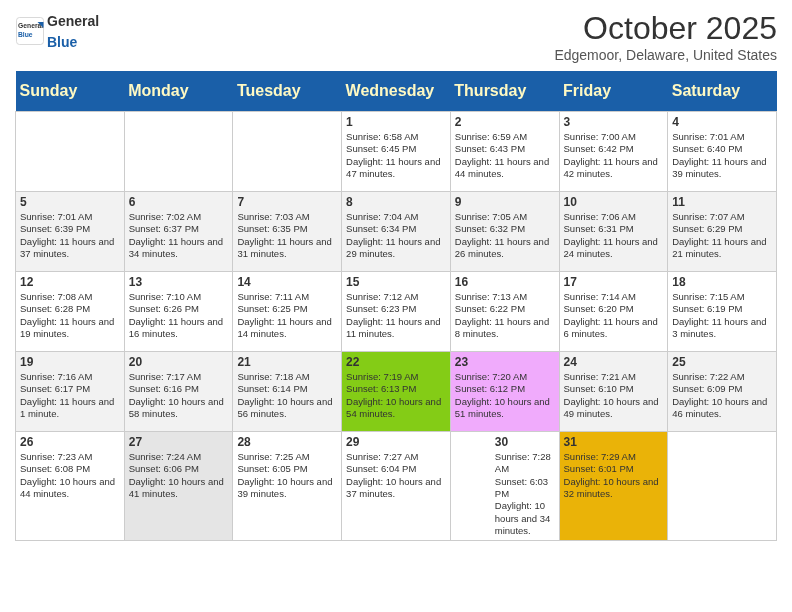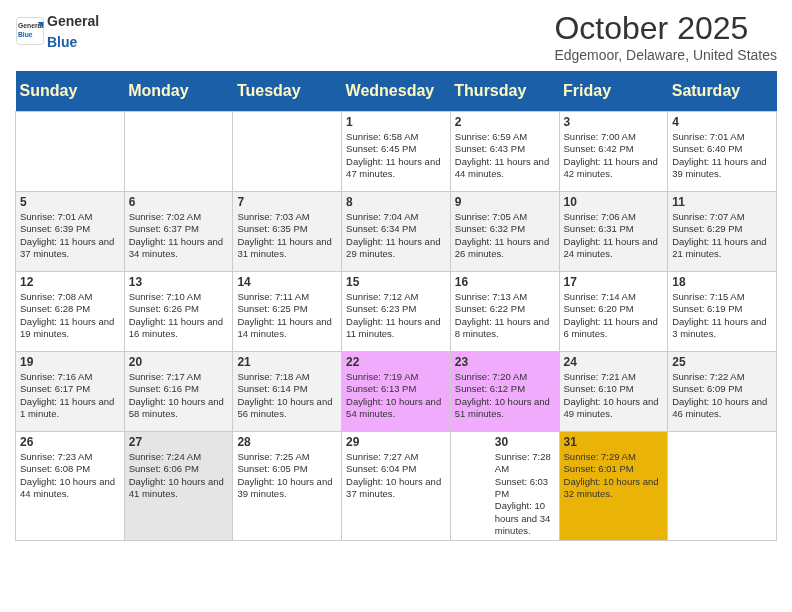--- a/index.html
+++ b/index.html
@@ -27,20 +27,21 @@
       align-items: center;
       font-size: 18px;
       font-weight: bold;
     }
     .logo-icon {
       width: 30px;
       height: 30px;
       margin-right: 2px;
     }
     .title-block {
+      text-align: right;
     }
     .month-title {
       font-size: 32px;
       color: #333;
       font-weight: normal;
     }
     .location {
       font-size: 14px;
       color: #555;
     }
@@ -255,21 +256,21 @@
             <div class="cell-text">Sunrise: 7:17 AM</div>
             <div class="cell-text">Sunset: 6:16 PM</div>
             <div class="cell-text">Daylight: 10 hours and 58 minutes.</div>
           </td>
           <td style="background: rgb(242, 242, 242);">
             <div class="day-num">21</div>
             <div class="cell-text">Sunrise: 7:18 AM</div>
             <div class="cell-text">Sunset: 6:14 PM</div>
             <div class="cell-text">Daylight: 10 hours and 56 minutes.</div>
           </td>
-          <td style="background: #f0abfc;">
+          <td style="background: #84cc16;">
             <div class="day-num">22</div>
             <div class="cell-text">Sunrise: 7:19 AM</div>
             <div class="cell-text">Sunset: 6:13 PM</div>
             <div class="cell-text">Daylight: 10 hours and 54 minutes.</div>
           </td>
           <td style="background: #f0abfc;">
             <div class="day-num">23</div>
             <div class="cell-text">Sunrise: 7:20 AM</div>
             <div class="cell-text">Sunset: 6:12 PM</div>
             <div class="cell-text">Daylight: 10 hours and 51 minutes.</div>

